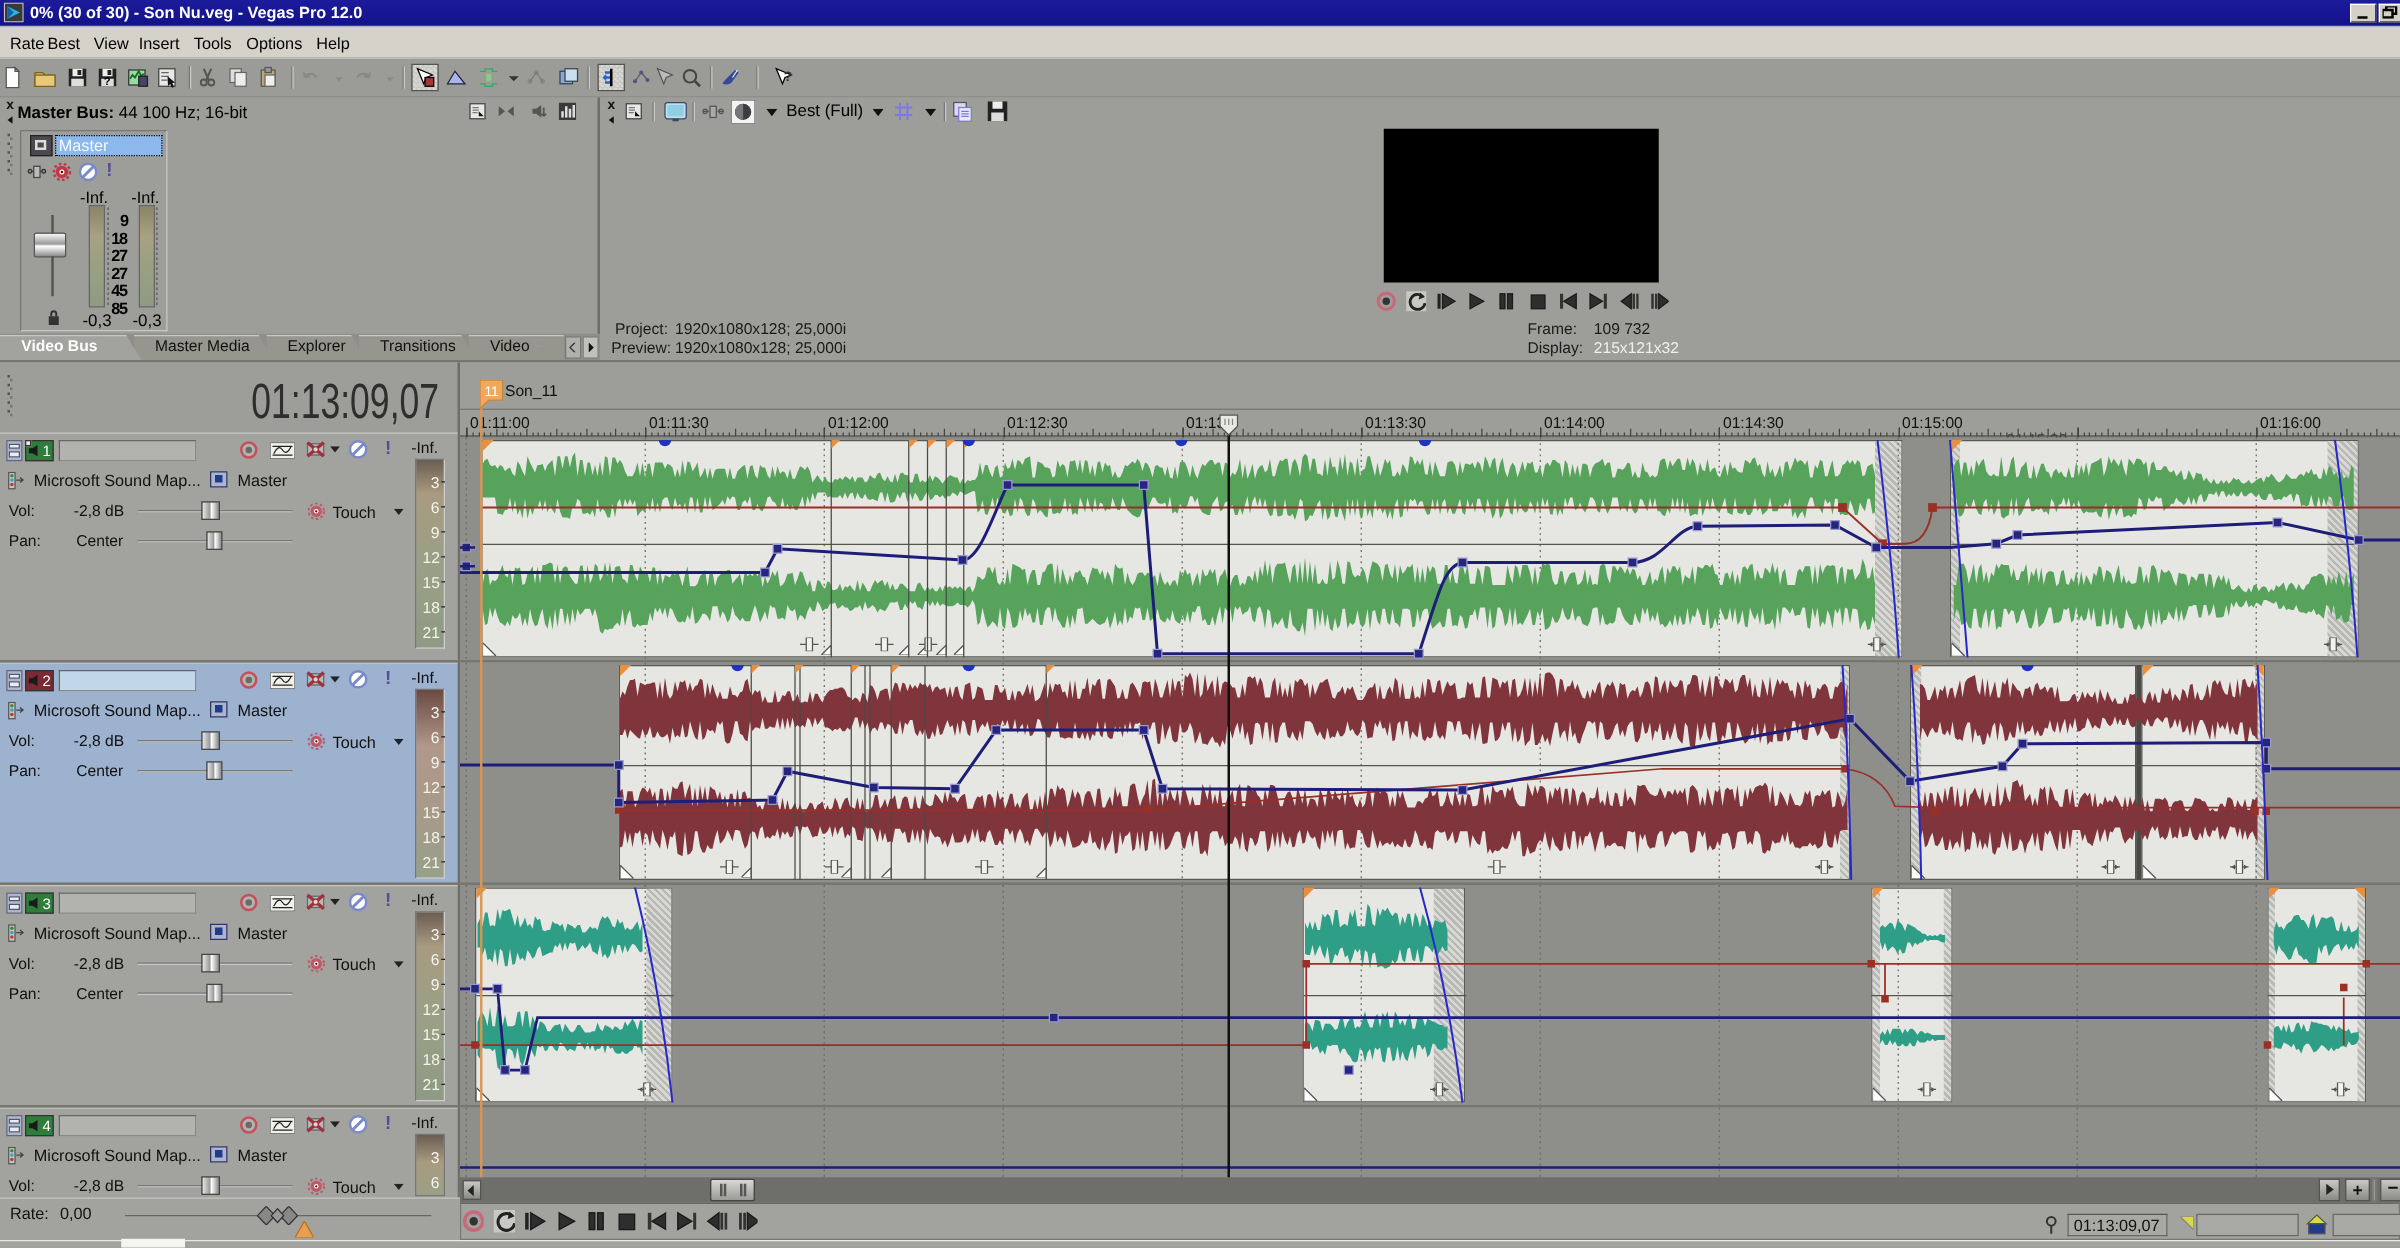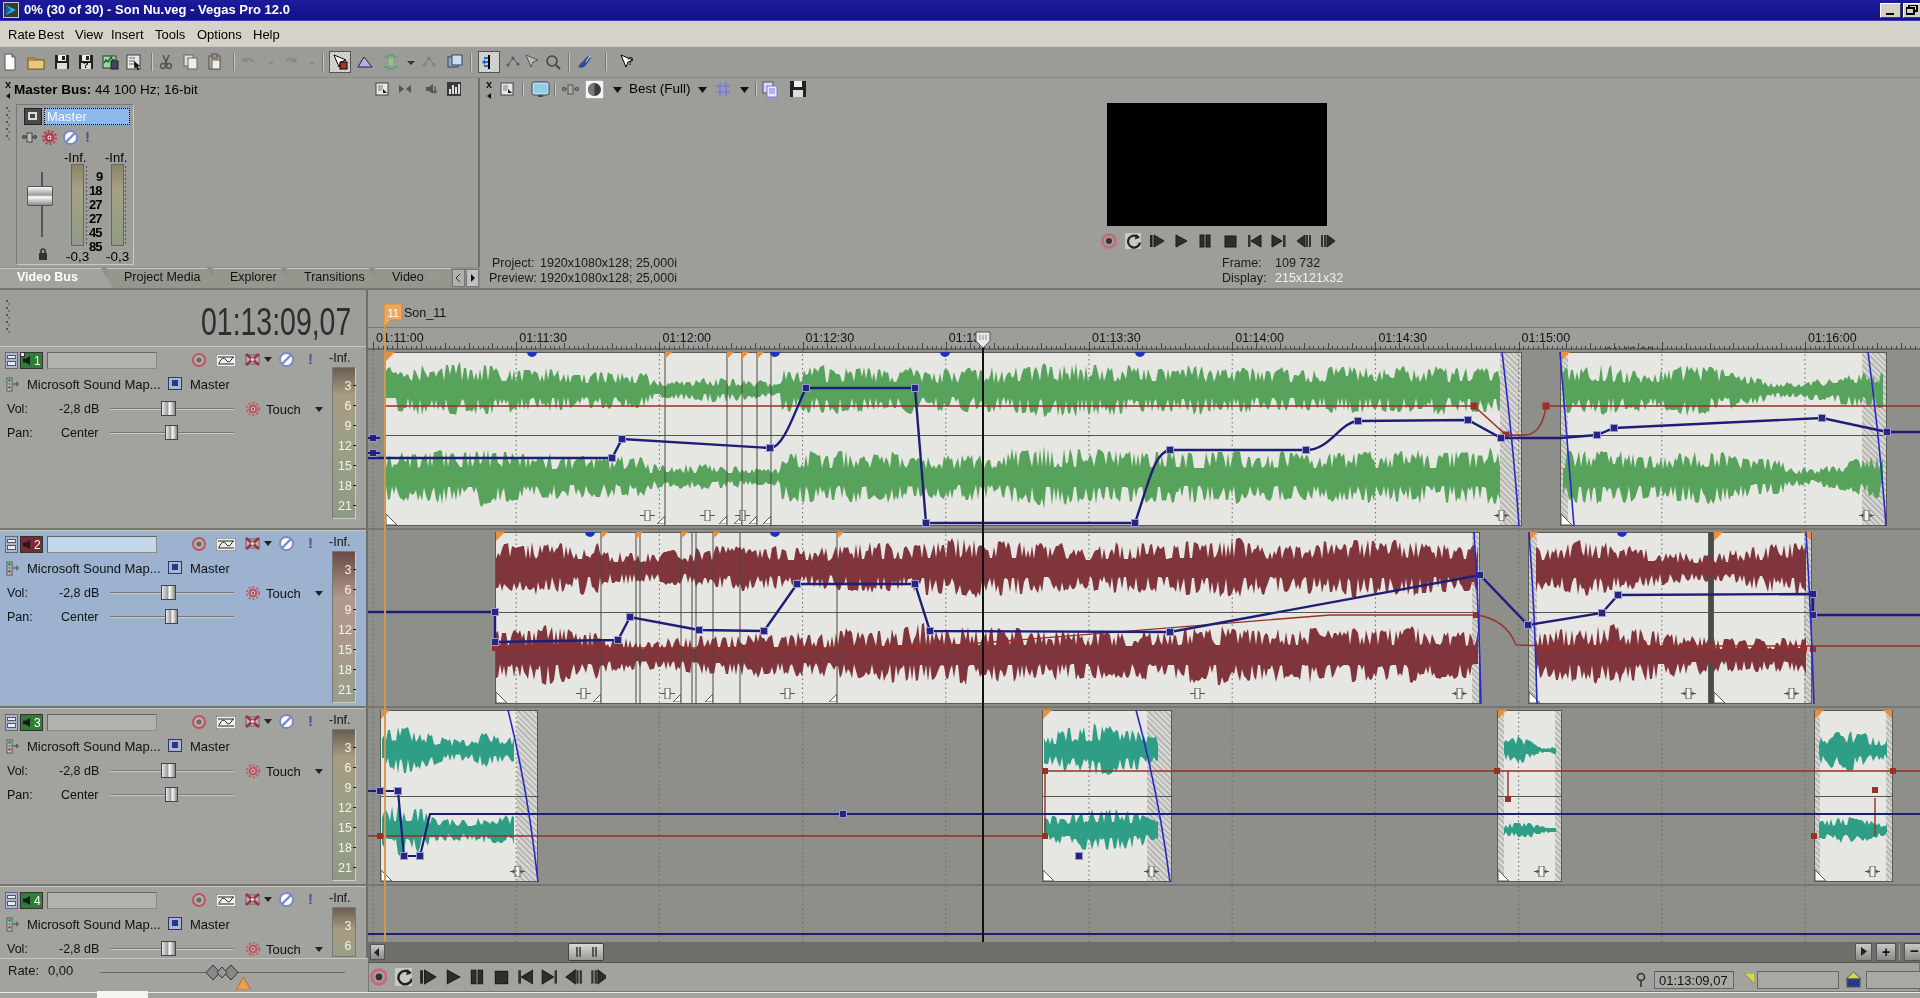--- a/index.html
+++ b/index.html
@@ -263,21 +263,21 @@
 <div class="abs" style="left:66px;top:249px;font-size:13.5px;color:#000;font-weight:normal;white-space:nowrap;">-0,3</div>
 <div class="abs" style="left:106px;top:249px;font-size:13.5px;color:#000;font-weight:normal;white-space:nowrap;">-0,3</div>
 <div class="abs" style="left:41px;top:172px;width:2px;height:65px;background:#555;"></div>
 <div class="abs" style="left:27px;top:186px;width:26px;height:20px;background:linear-gradient(180deg,#f8f8f8,#9a9a9a 45%,#fff 55%,#8a8a8a);border:1px solid #555;border-radius:2px;"></div>
 <svg class="abs" style="left:37px;top:248px" width="12" height="13">
     <rect x="2" y="5" width="8" height="7" fill="#333"></rect>
     <path d="M4,5 v-2 a2,2 0 0 1 4,0 v2" fill="none" stroke="#333" stroke-width="1.6"></path>
   </svg>
 <div class="abs" style="left:0px;top:267px;width:480px;height:21px;background:#8e8e8a;"></div>
 <div class="abs" style="left:107px;top:268px;width:112px;height:20px;background:#96968f;clip-path:polygon(0 0,calc(100% - 12px) 0,100% 100%,0 100%);border-top:1px solid #c8c8c4;"></div>
-<div class="abs" style="left:124px;top:270px;font-size:12.5px;color:#111;font-weight:normal;white-space:nowrap;">Project Media</div>
+<div class="abs" style="left:124px;top:270px;font-size:12.5px;color:#111;font-weight:normal;white-space:nowrap;">Master Media</div>
 <div class="abs" style="left:213px;top:268px;width:80px;height:20px;background:#96968f;clip-path:polygon(0 0,calc(100% - 12px) 0,100% 100%,0 100%);border-top:1px solid #c8c8c4;"></div>
 <div class="abs" style="left:230px;top:270px;font-size:12.5px;color:#111;font-weight:normal;white-space:nowrap;">Explorer</div>
 <div class="abs" style="left:287px;top:268px;width:94px;height:20px;background:#96968f;clip-path:polygon(0 0,calc(100% - 12px) 0,100% 100%,0 100%);border-top:1px solid #c8c8c4;"></div>
 <div class="abs" style="left:304px;top:270px;font-size:12.5px;color:#111;font-weight:normal;white-space:nowrap;">Transitions</div>
 <div class="abs" style="left:375px;top:268px;width:76px;height:20px;background:#96968f;border-top:1px solid #c8c8c4;"></div>
 <div class="abs" style="left:392px;top:270px;font-size:12.5px;color:#111;font-weight:normal;white-space:nowrap;">Video <span style="color:#999">F</span></div>
 <div class="abs" style="left:0px;top:268px;width:113px;height:20px;background:#a2a29e;clip-path:polygon(0 0,calc(100% - 12px) 0,100% 100%,0 100%);border-top:1px solid #c8c8c4;"></div>
 <div class="abs" style="left:17px;top:270px;font-size:12.5px;color:#fff;font-weight:bold;white-space:nowrap;">Video Bus</div>
 <div class="abs" style="left:452px;top:269px;width:13px;height:18px;background:#b0b0ac;border:1px solid #777;"></div>
 <svg class="abs" style="left:455px;top:274px" width="7" height="8">

